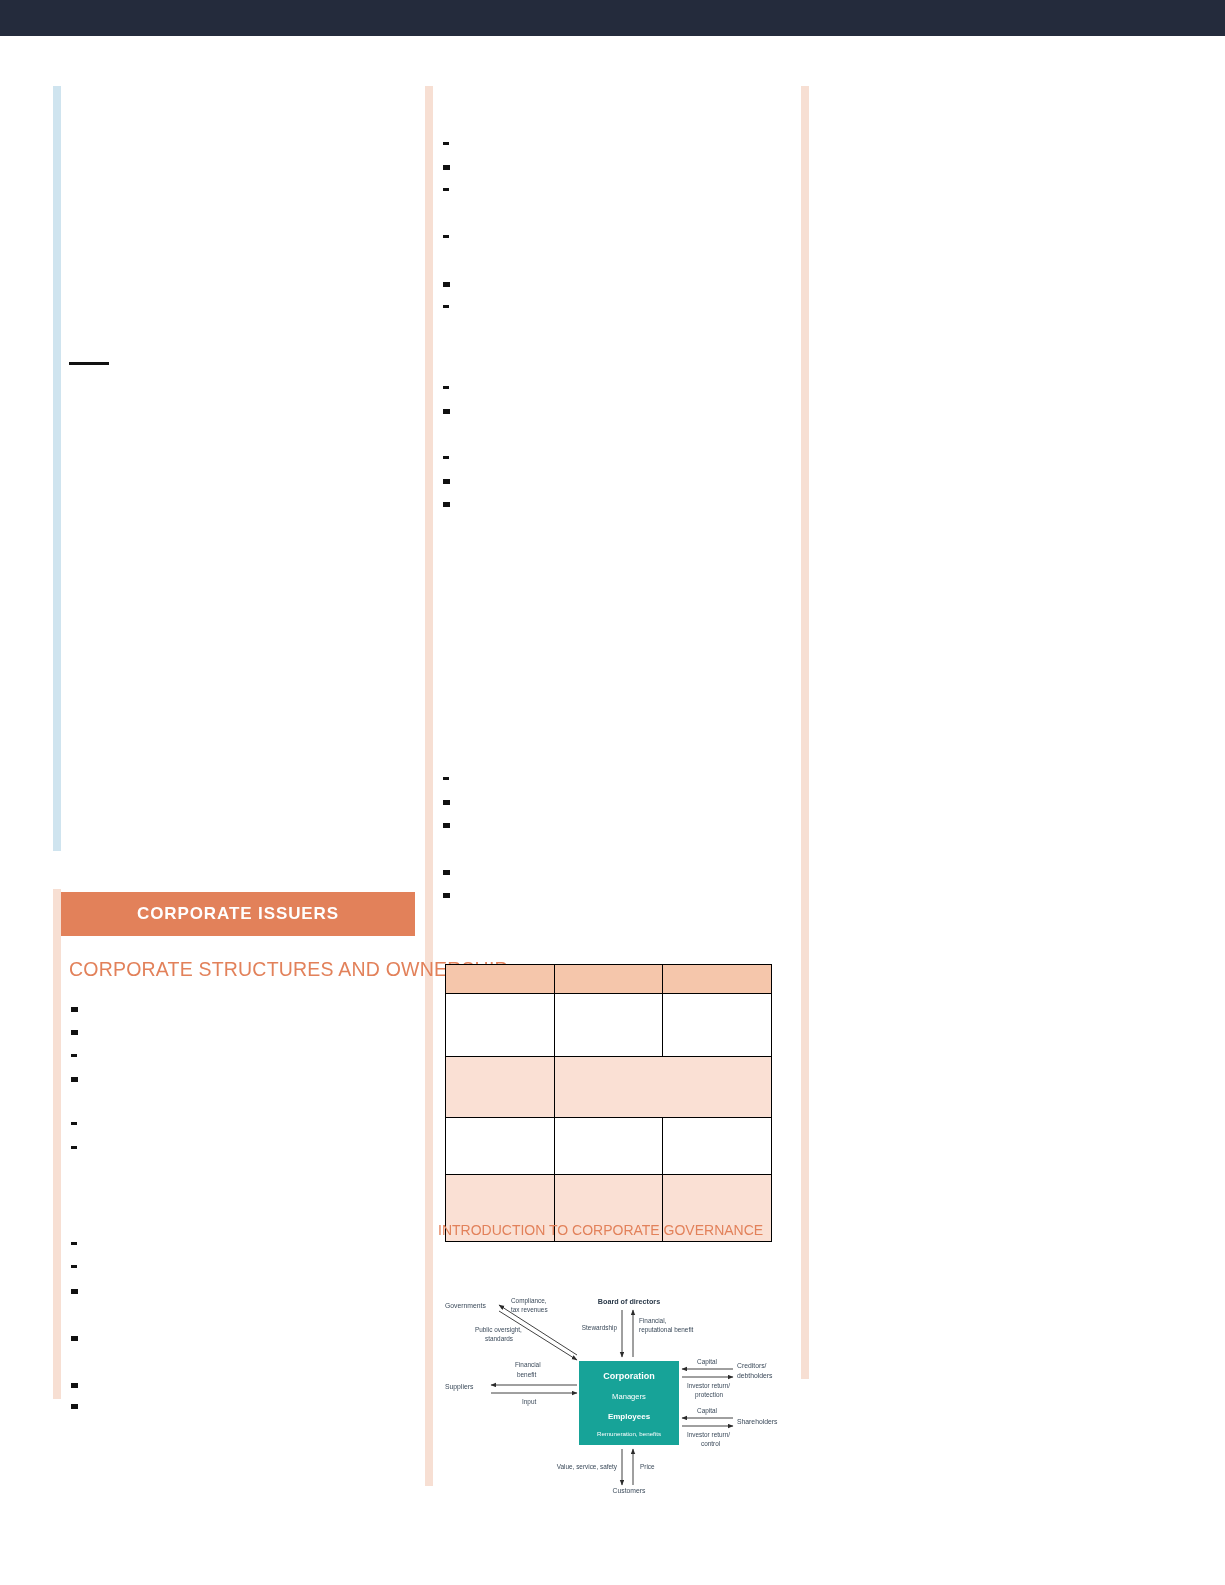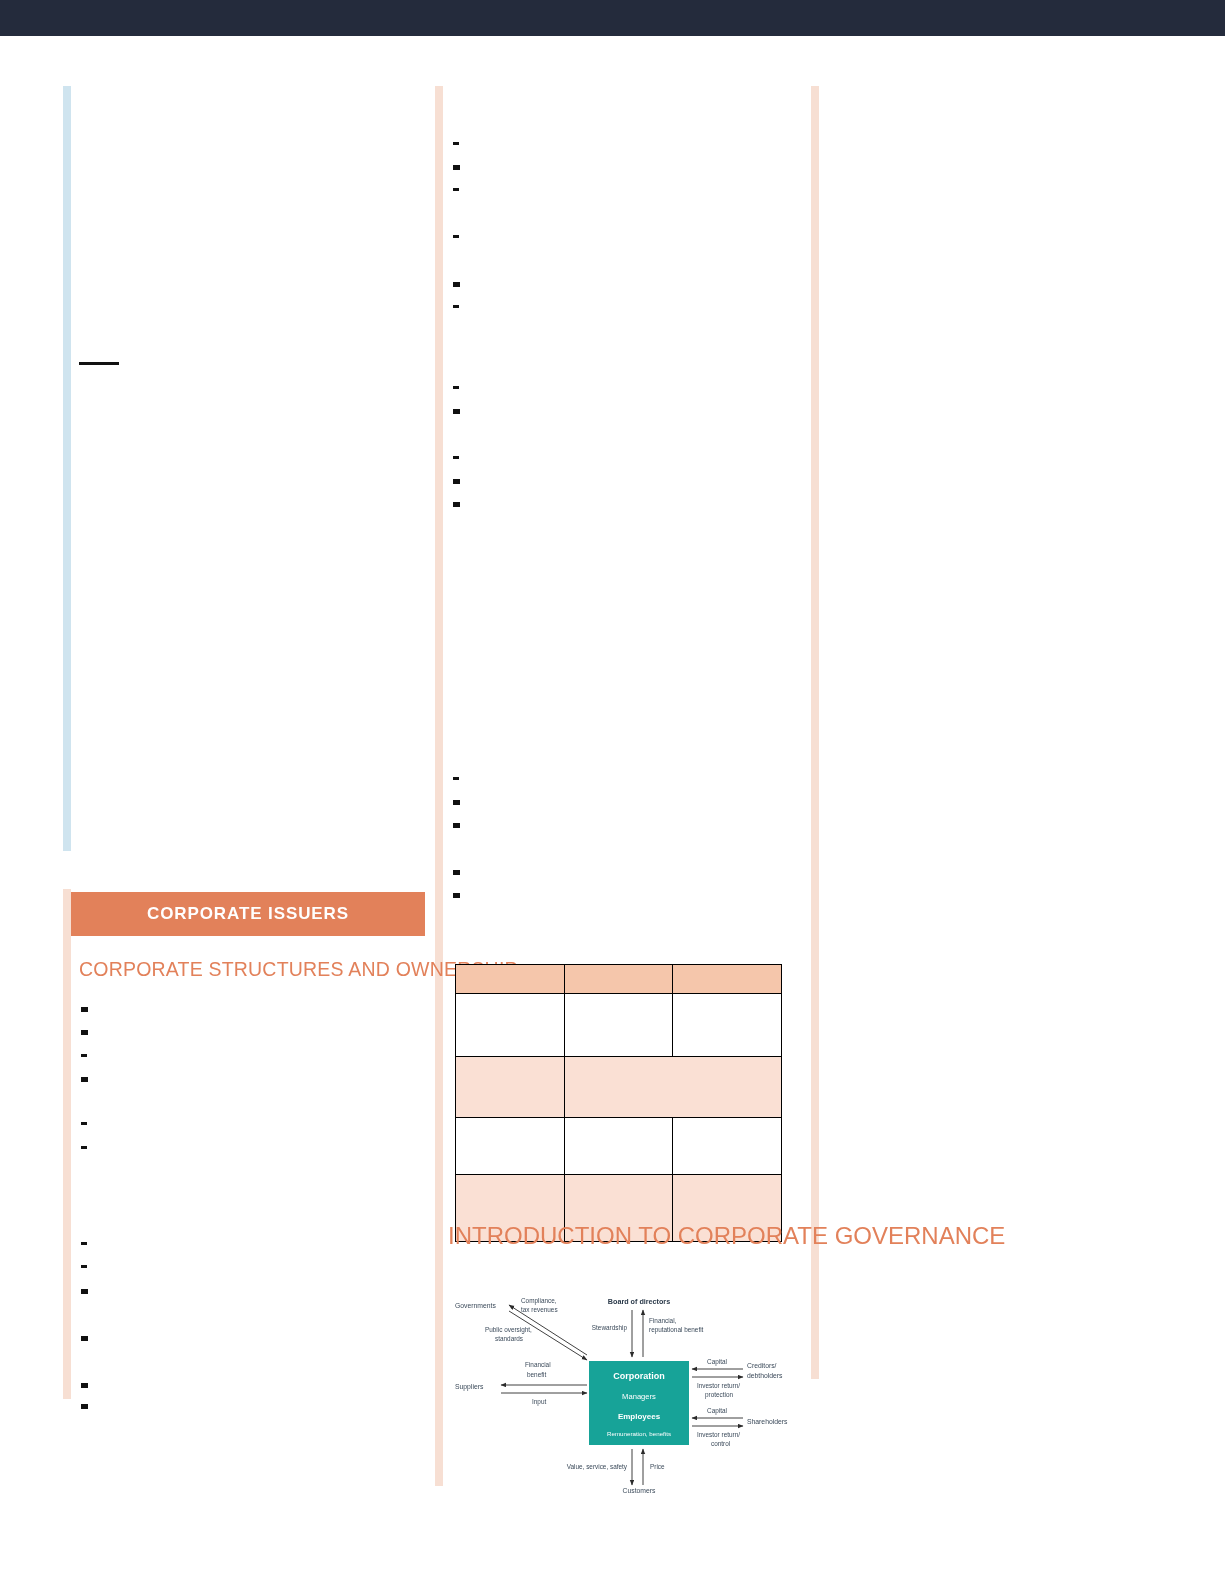--- a/index.html
+++ b/index.html
@@ -7,21 +7,21 @@
     width:1225px;height:1585px;
     background:#ffffff;
     font-family:"Liberation Sans", sans-serif;
     position:relative;overflow:hidden;
   }
   .topbar{
     position:absolute;left:0;top:0;width:1225px;height:36px;
     background:#242b3c;
   }
   .page{
-    position:absolute;left:15px;top:36px;width:1157px;height:1549px;
+    position:absolute;left:5px;top:36px;width:1157px;height:1549px;
     background:#ffffff;
   }
 
   
   .vrule{position:absolute;width:8px;}
   #left-rule-blue{left:48px;top:50px;height:765px;background:#cfe4ef;}
   #left-rule-peach{left:48px;top:853px;height:510px;background:#f7dfd3;}
 
   .hrule-mark{
     position:absolute;left:64px;top:326px;width:40px;height:3px;background:#111;
@@ -62,21 +62,21 @@
     padding:4px 5px;vertical-align:top;
   }
   #kv-table tr.hdr td{background:#f5c6ab;height:20px;}
   #kv-table tr.rowA td{background:#ffffff;height:54px;}
   #kv-table tr.rowB td{background:#fae0d4;height:52px;}
   #kv-table tr.rowC td{background:#ffffff;height:48px;}
   #kv-table tr.rowD td{background:#fae0d4;height:58px;}
 
   .gov-heading{
     position:absolute;left:433px;top:1186px;
-    color:#e2815a;font-size:24px;white-space:nowrap;
+    color:#e2815a;font-size:14px;white-space:nowrap;
   }
 
   
   #gov-diagram{
     position:absolute;left:432px;top:1255px;width:368px;height:205px;
   }
   #gov-diagram svg{display:block;}
 </style>
 </head>
 <body>

